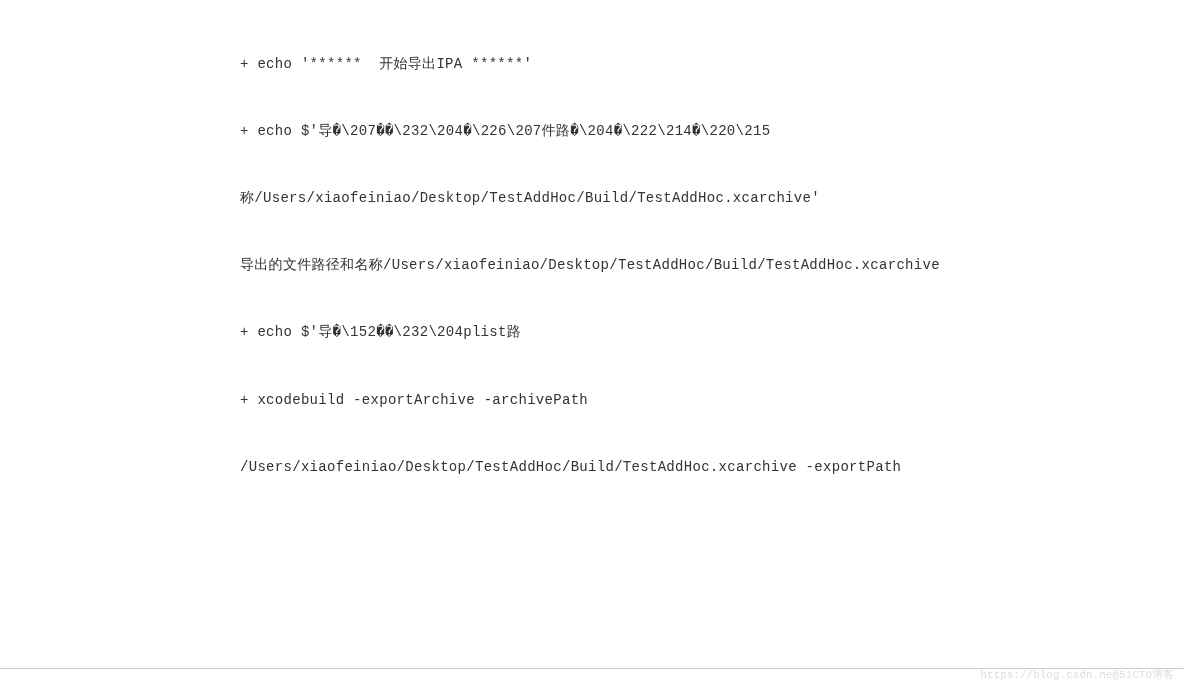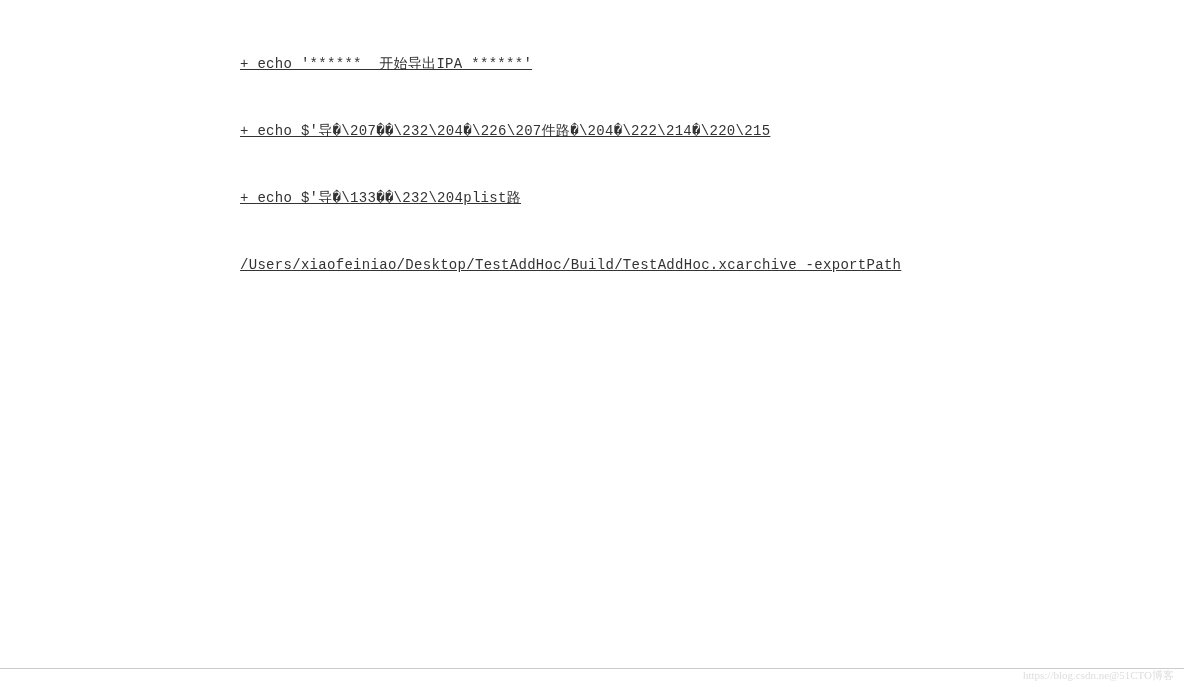--- a/index.html
+++ b/index.html
@@ -21,47 +21,49 @@
     }
     .console-output {
       padding-left: 240px;
       padding-right: 50px;
       white-space: pre-wrap;
       word-break: break-all;
       letter-spacing: 0.3px;
     }
     .line {
       display: block;
-      text-decoration: underline;
     }
     .watermark {
       position: absolute;
       bottom: 2px;
       right: 10px;
       color: #dddddd;
       font-size: 11px;
-      font-family: Liberation Serif, serif;
+      font-family: Liberation Mono, monospace;
       letter-spacing: 0;
     }
     .bottom-border {
       position: absolute;
       bottom: 18px;
       left: 0;
       right: 0;
       height: 1px;
       background: #cccccc;
     }
   </style>
 </head>
 <body>
 
 <div class="console-output">
   <span class="line">+ echo '******  开始导出IPA ******'</span>
   <span class="line">+ echo $'导�\207��\232\204�\226\207件路�\204�\222\214�\220\215</span>
-  <span class="line">+ echo $'导�\133��\232\204plist路</span>
+  <span class="line">称/Users/xiaofeiniao/Desktop/TestAddHoc/Build/TestAddHoc.xcarchive'</span>
+  <span class="line">导出的文件路径和名称/Users/xiaofeiniao/Desktop/TestAddHoc/Build/TestAddHoc.xcarchive</span>
+  <span class="line">+ echo $'导�\152��\232\204plist路</span>
+  <span class="line">+ xcodebuild -exportArchive -archivePath</span>
   <span class="line">/Users/xiaofeiniao/Desktop/TestAddHoc/Build/TestAddHoc.xcarchive -exportPath</span>
   
   
   
   
   
   
   
   <span class="line"></span>
   

